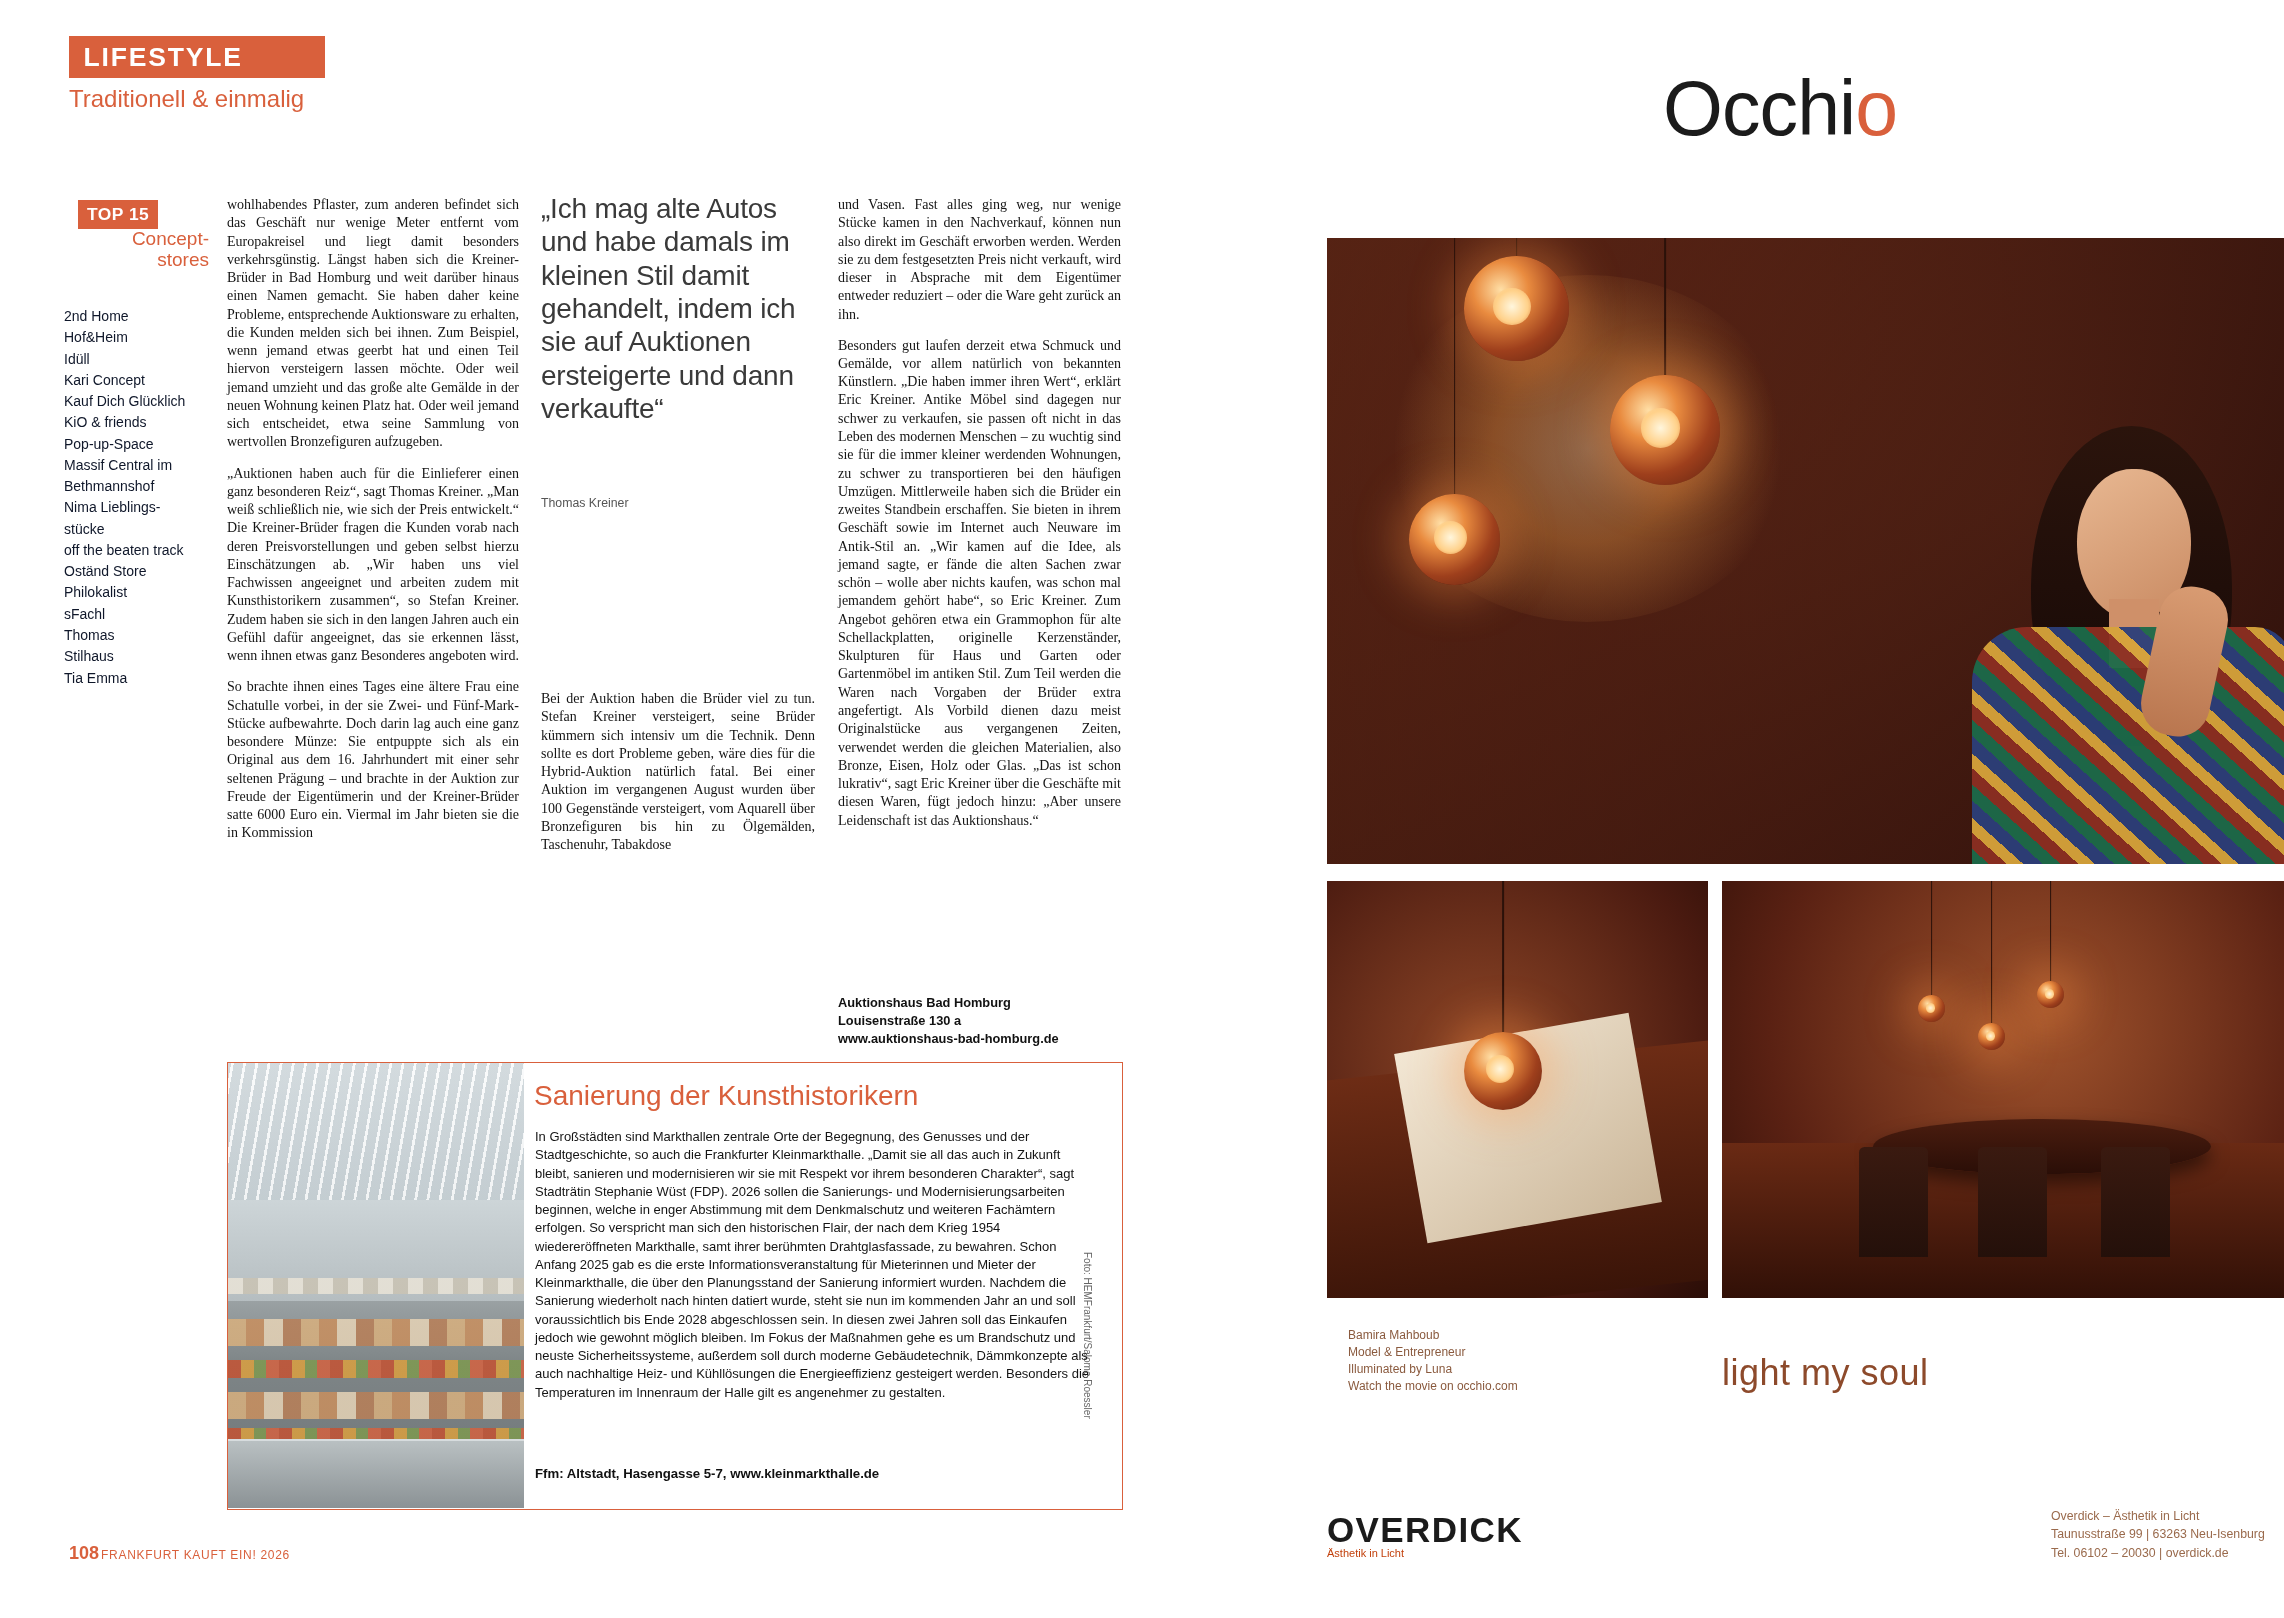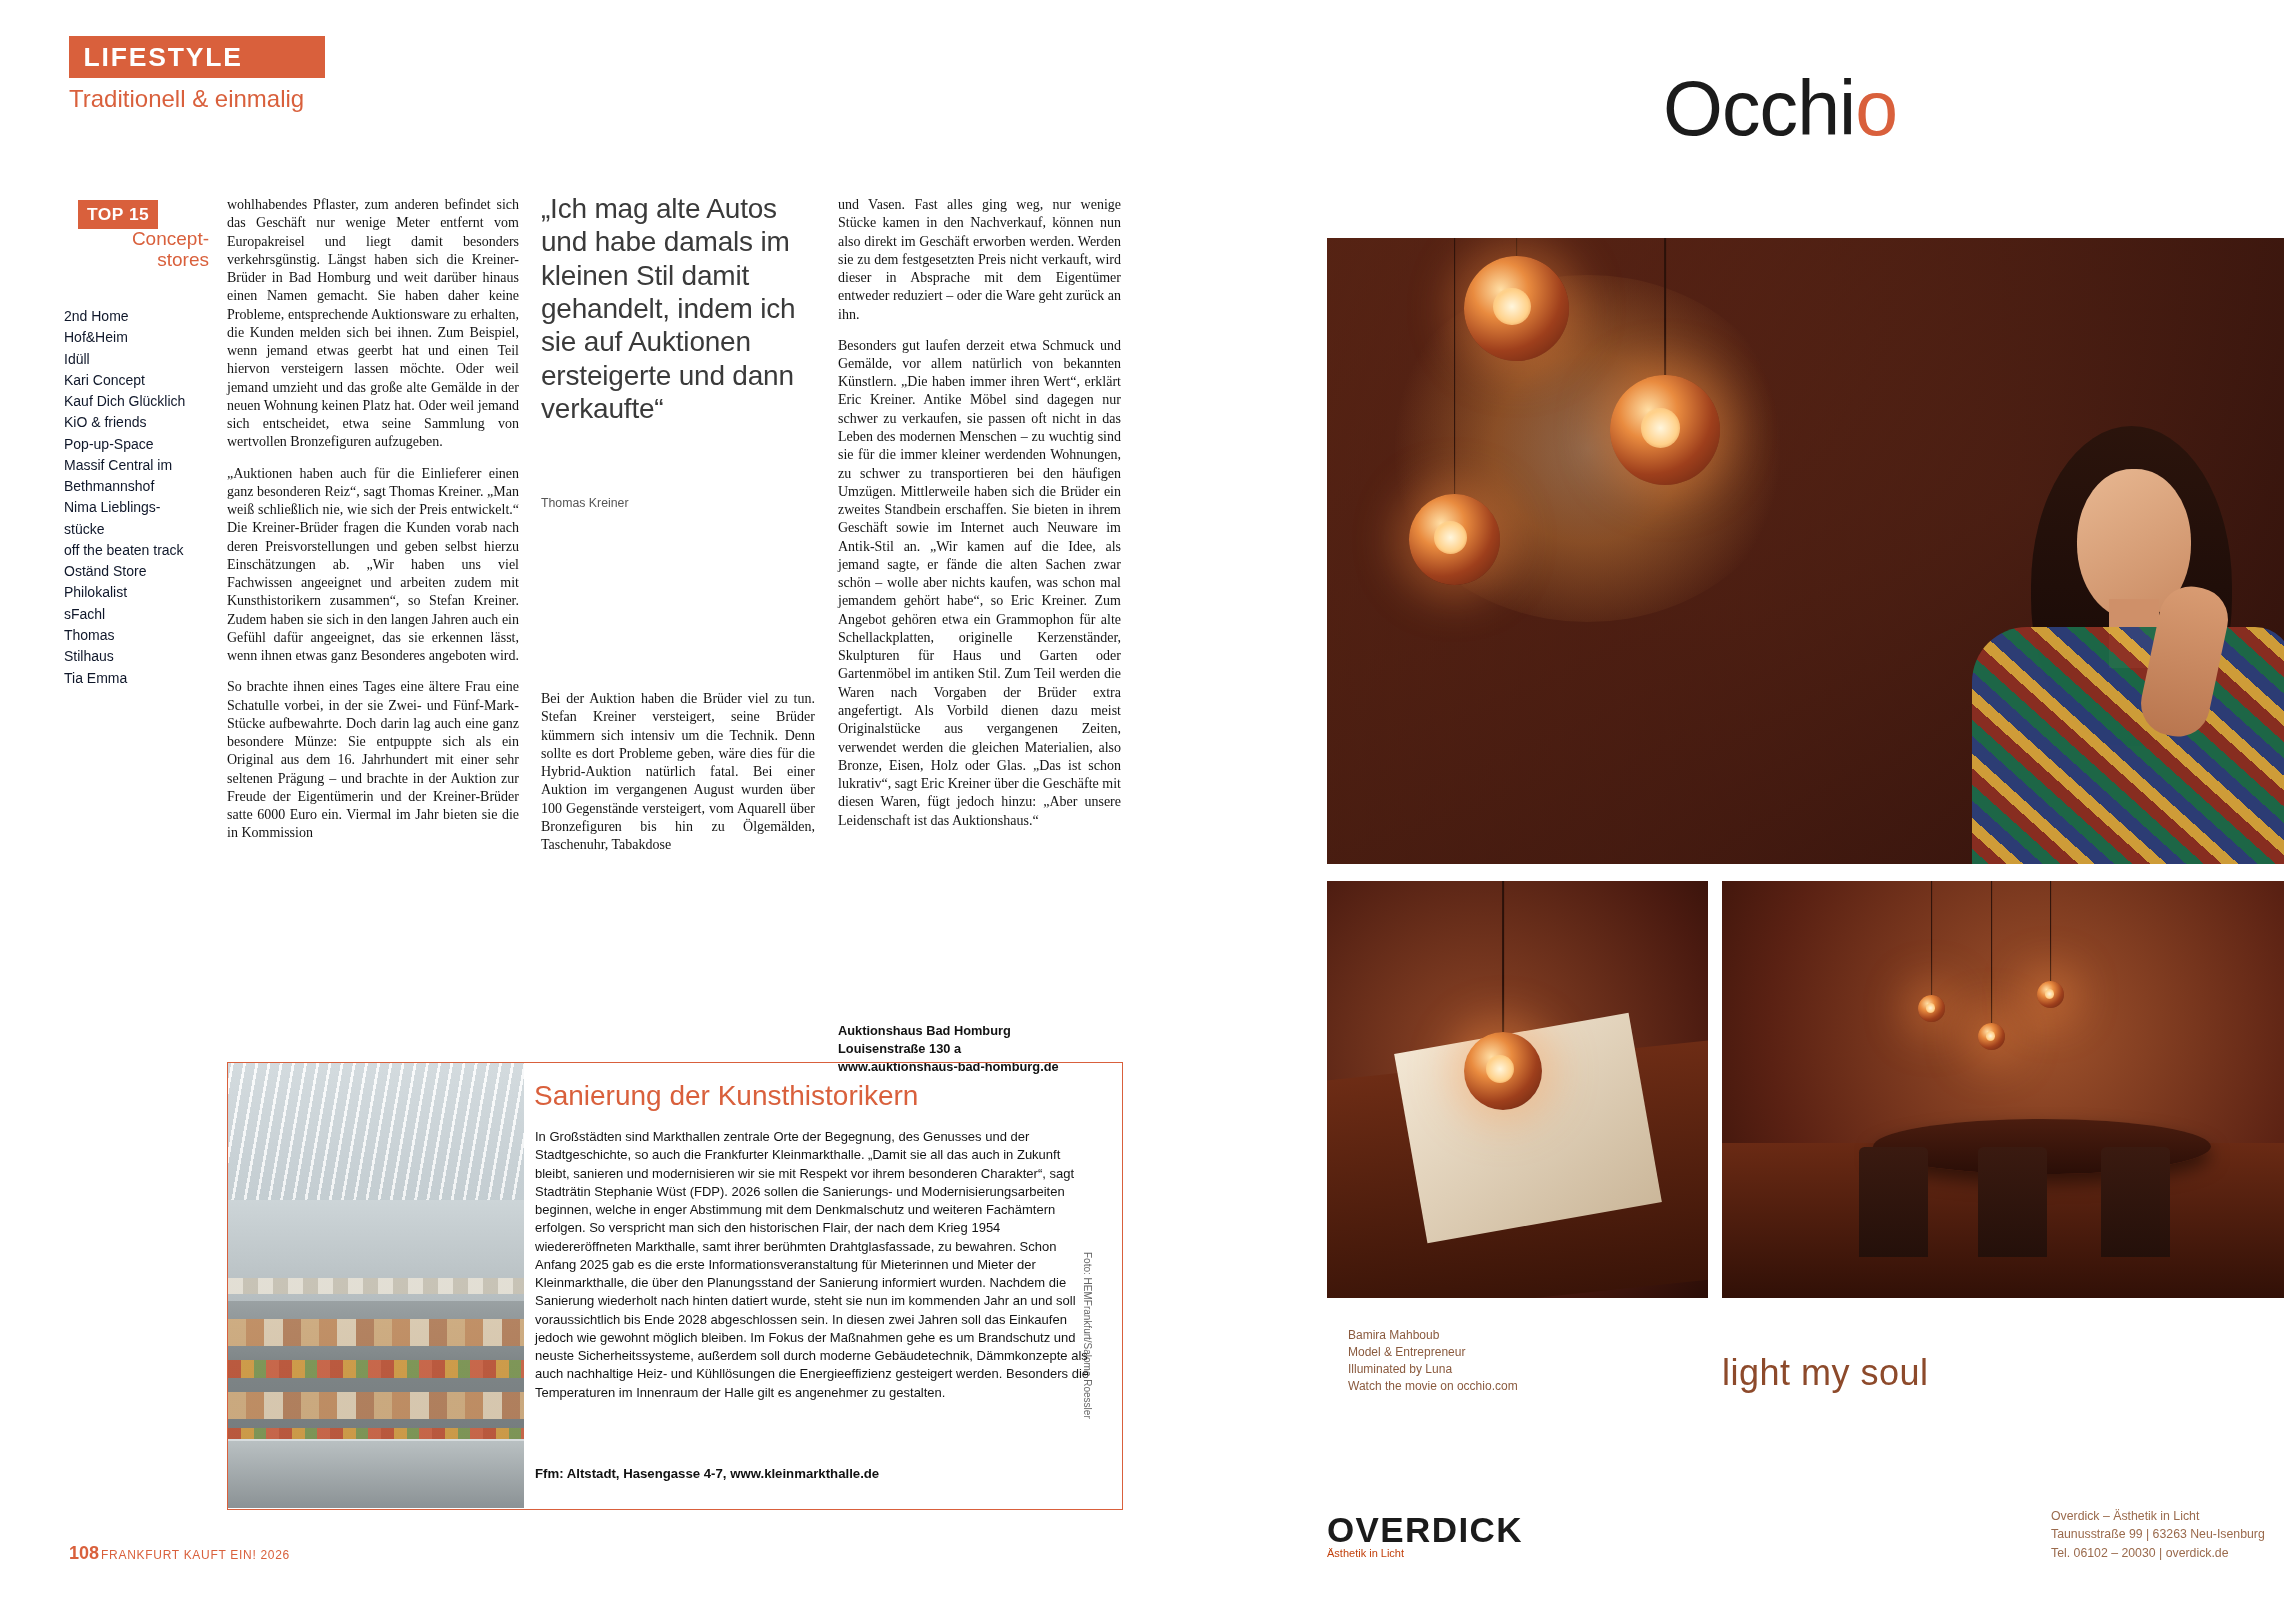--- a/index.html
+++ b/index.html
@@ -80,21 +80,20 @@
     position: absolute; left: 541px; top: 496px;
     font-family: "Liberation Sans", sans-serif;
     font-size: 12.3px; color: #555;
   }
 
   .contact {
     position: absolute; left: 838px; top: 994px; width: 283px;
     font-family: "Liberation Sans", sans-serif;
     font-weight: bold; font-size: 12.8px; line-height: 1.42;
     color: #111;
-    margin-top: 28px;
   }
   .contact .url { color: #111; }
 
   
   .km-box {
     position: absolute; left: 227px; top: 1062px;
     width: 896px; height: 448px;
     border: 1.4px solid #d9603c;
   }
   .km-photo {
@@ -367,21 +366,21 @@
         <div class="stall-row" style="top:256px"></div>
         <div class="veg" style="top:297px"></div>
         <div class="stall-row" style="top:329px"></div>
         <div class="veg" style="top:365px"></div>
         <div class="fridge"></div>
       </div>
     </div>
     <div class="km-credit">Foto: HEMFrankfurt/Salome Roessler</div>
     <div class="km-title">Sanierung der Kunsthistorikern</div>
     <div class="km-text">In Großstädten sind Markthallen zentrale Orte der Begegnung, des Genusses und der Stadtgeschichte, so auch die Frankfurter Kleinmarkthalle. „Damit sie all das auch in Zukunft bleibt, sanieren und modernisieren wir sie mit Respekt vor ihrem besonderen Charakter“, sagt Stadträtin Stephanie Wüst (FDP). 2026 sollen die Sanierungs- und Modernisierungsarbeiten beginnen, welche in enger Abstimmung mit dem Denkmalschutz und weiteren Fachämtern erfolgen. So verspricht man sich den historischen Flair, der nach dem Krieg 1954 wiedereröffneten Markthalle, samt ihrer berühmten Drahtglasfassade, zu bewahren. Schon Anfang 2025 gab es die erste Informationsveranstaltung für Mieterinnen und Mieter der Kleinmarkthalle, die über den Planungsstand der Sanierung informiert wurden. Nachdem die Sanierung wiederholt nach hinten datiert wurde, steht sie nun im kommenden Jahr an und soll voraussichtlich bis Ende 2028 abgeschlossen sein. In diesen zwei Jahren soll das Einkaufen jedoch wie gewohnt möglich bleiben. Im Fokus der Maßnahmen gehe es um Brandschutz und neuste Sicherheitssysteme, außerdem soll durch moderne Gebäudetechnik, Dämmkonzepte als auch nachhaltige Heiz- und Kühllösungen die Energieeffizienz gesteigert werden. Besonders die Temperaturen im Innenraum der Halle gilt es angenehmer zu gestalten.</div>
-    <div class="km-addr">Ffm: Altstadt, Hasengasse 4-7, www.kleinmarkthalle.de</div>
+    <div class="km-addr">Ffm: Altstadt, Hasengasse 5-7, www.kleinmarkthalle.de</div>
 
     <div class="folio">
       <span class="num">108</span>
       <span class="txt">FRANKFURT KAUFT EIN! 2026</span>
     </div>
   </div>
 
   <div class="right-page"></div>
 
   <div class="occhio-logo">

